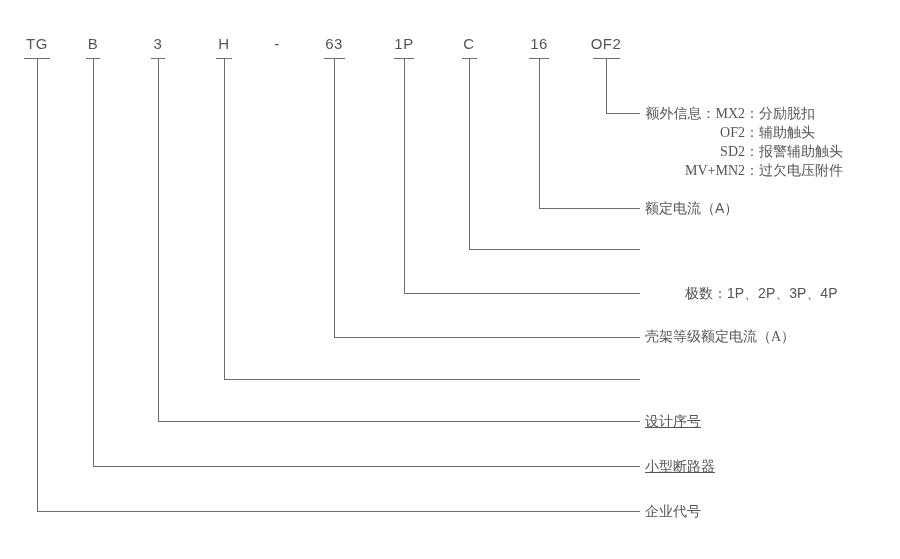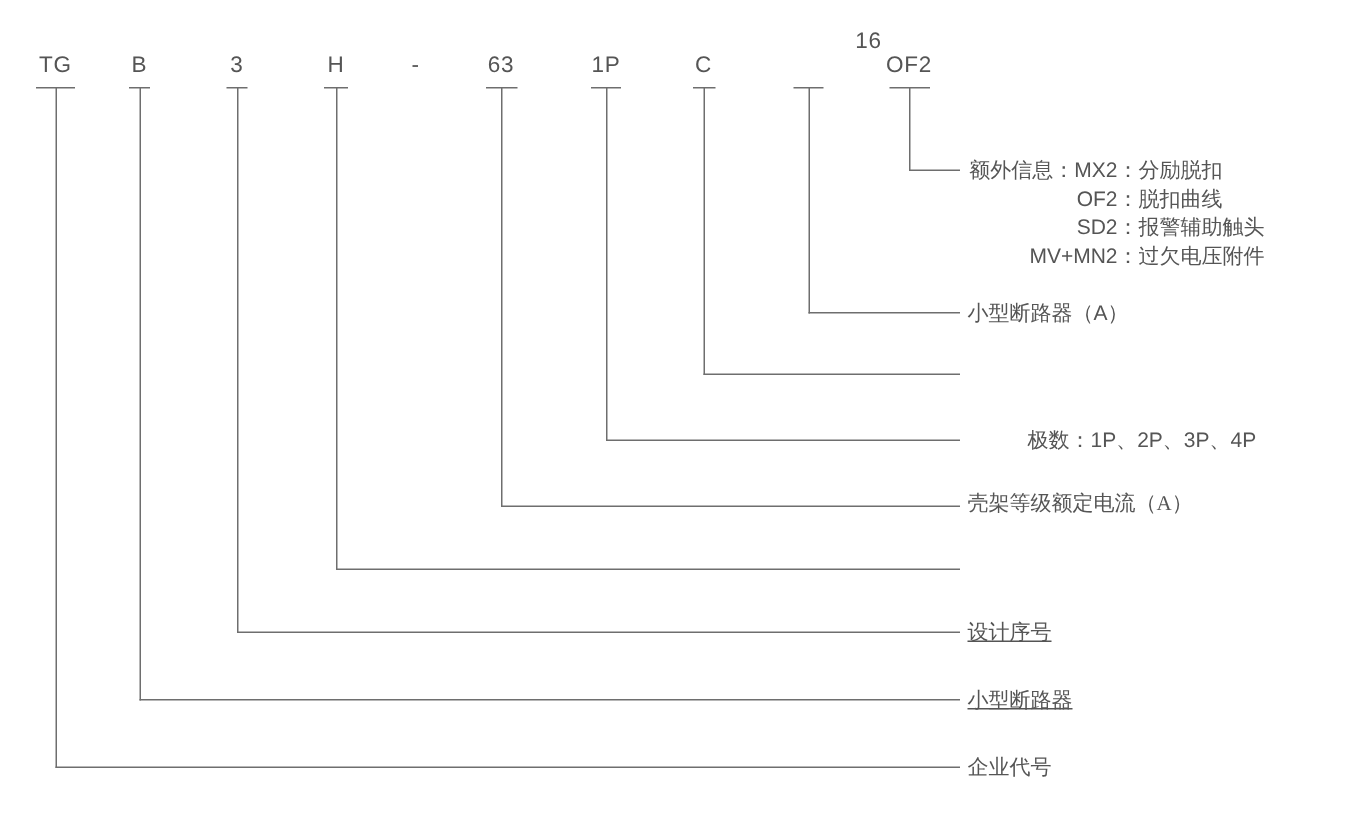--- a/index.html
+++ b/index.html
@@ -46,20 +46,21 @@
     line-height: 20px;
     color: #555555;
     white-space: nowrap;
   }
   .extra-info {
     position: absolute;
     left: 645px;
     top: 104px;
     font-size: 14px;
     color: #555555;
+    font-family: Liberation Serif, serif;
   }
   .extra-row {
     display: flex;
     height: 19px;
     line-height: 19px;
     white-space: nowrap;
   }
   .extra-key {
     display: inline-block;
     width: 100px;
@@ -98,44 +99,44 @@
     <div class="vline" style="left: 334px; top: 58px; height: 280px;"></div>
     <div class="hline" style="left: 334px; top: 337px; width: 306px;"></div>
     <div class="code" style="left: 404px; top: 36px;">1P</div>
     <div class="tee-bar" style="left: 394px; top: 58px; width: 20px;"></div>
     <div class="vline" style="left: 404px; top: 58px; height: 236px;"></div>
     <div class="hline" style="left: 404px; top: 293px; width: 236px;"></div>
     <div class="code" style="left: 469px; top: 36px;">C</div>
     <div class="tee-bar" style="left: 461.5px; top: 58px; width: 15px;"></div>
     <div class="vline" style="left: 469px; top: 58px; height: 192px;"></div>
     <div class="hline" style="left: 469px; top: 249px; width: 171px;"></div>
-    <div class="code" style="left: 539px; top: 20px; margin-left: 40px;">16</div>
+    <div class="code" style="left: 539px; top: 36px;">16</div>
     <div class="tee-bar" style="left: 529px; top: 58px; width: 20px;"></div>
     <div class="vline" style="left: 539px; top: 58px; height: 151px;"></div>
     <div class="hline" style="left: 539px; top: 208px; width: 101px;"></div>
     <div class="code" style="left: 606px; top: 36px;">OF2</div>
     <div class="tee-bar" style="left: 592.5px; top: 58px; width: 27px;"></div>
     <div class="vline" style="left: 606px; top: 58px; height: 56px;"></div>
     <div class="hline" style="left: 606px; top: 113px; width: 34px;"></div>
-    <div class="legend-label" style="top: 198px;">小型断路器（A）</div>
+    <div class="legend-label" style="top: 198px;">额定电流（A）</div>
     <div class="legend-label" style="top: 283px; margin-left: 40px;">极数：1P、2P、3P、4P</div>
     <div class="legend-label" style="top: 327px; font-family: Liberation Serif, serif;">壳架等级额定电流（A）</div>
     <div class="legend-label" style="top: 411px; text-decoration: underline;">设计序号</div>
     <div class="legend-label" style="top: 456px; text-decoration: underline;">小型断路器</div>
     <div class="legend-label" style="top: 501px;">企业代号</div>
     <div class="extra-info">
       <div class="extra-row">
         <span class="extra-key">额外信息：MX2</span>
         <span class="extra-sep">：</span>
         <span class="extra-desc">分励脱扣</span>
       </div>
       <div class="extra-row">
         <span class="extra-key">OF2</span>
         <span class="extra-sep">：</span>
-        <span class="extra-desc">脱扣曲线</span>
+        <span class="extra-desc">辅助触头</span>
       </div>
       <div class="extra-row">
         <span class="extra-key">SD2</span>
         <span class="extra-sep">：</span>
         <span class="extra-desc">报警辅助触头</span>
       </div>
       <div class="extra-row">
         <span class="extra-key">MV+MN2</span>
         <span class="extra-sep">：</span>
         <span class="extra-desc">过欠电压附件</span>

